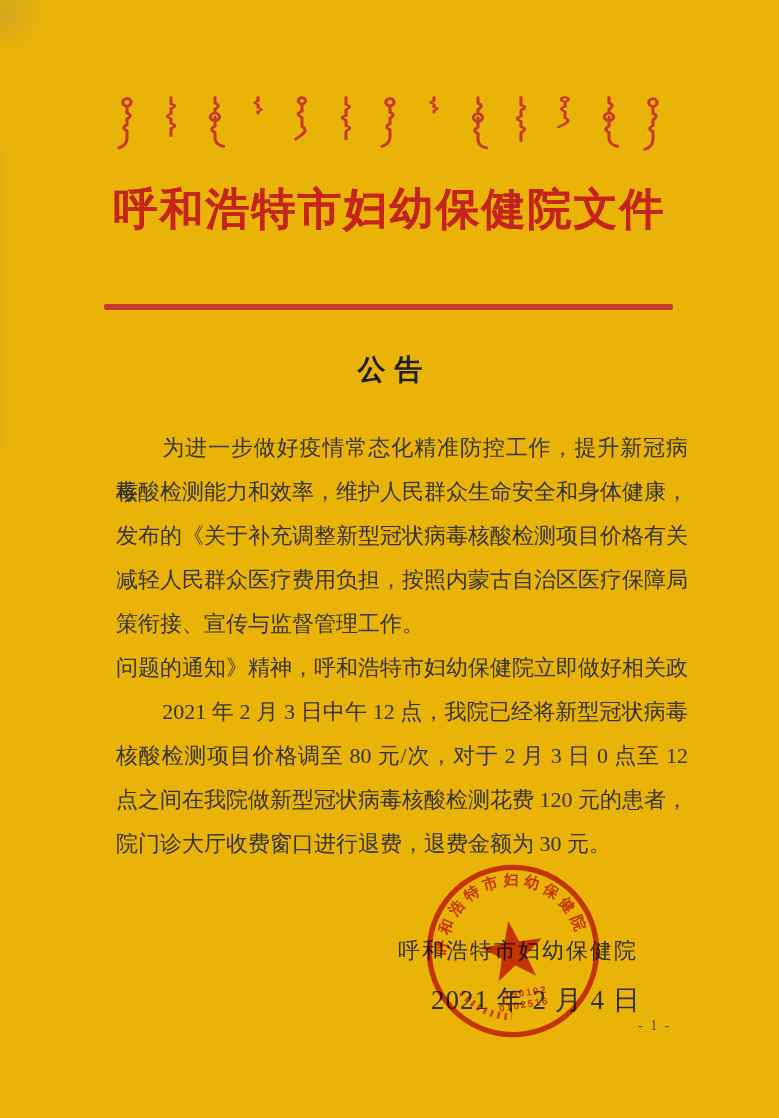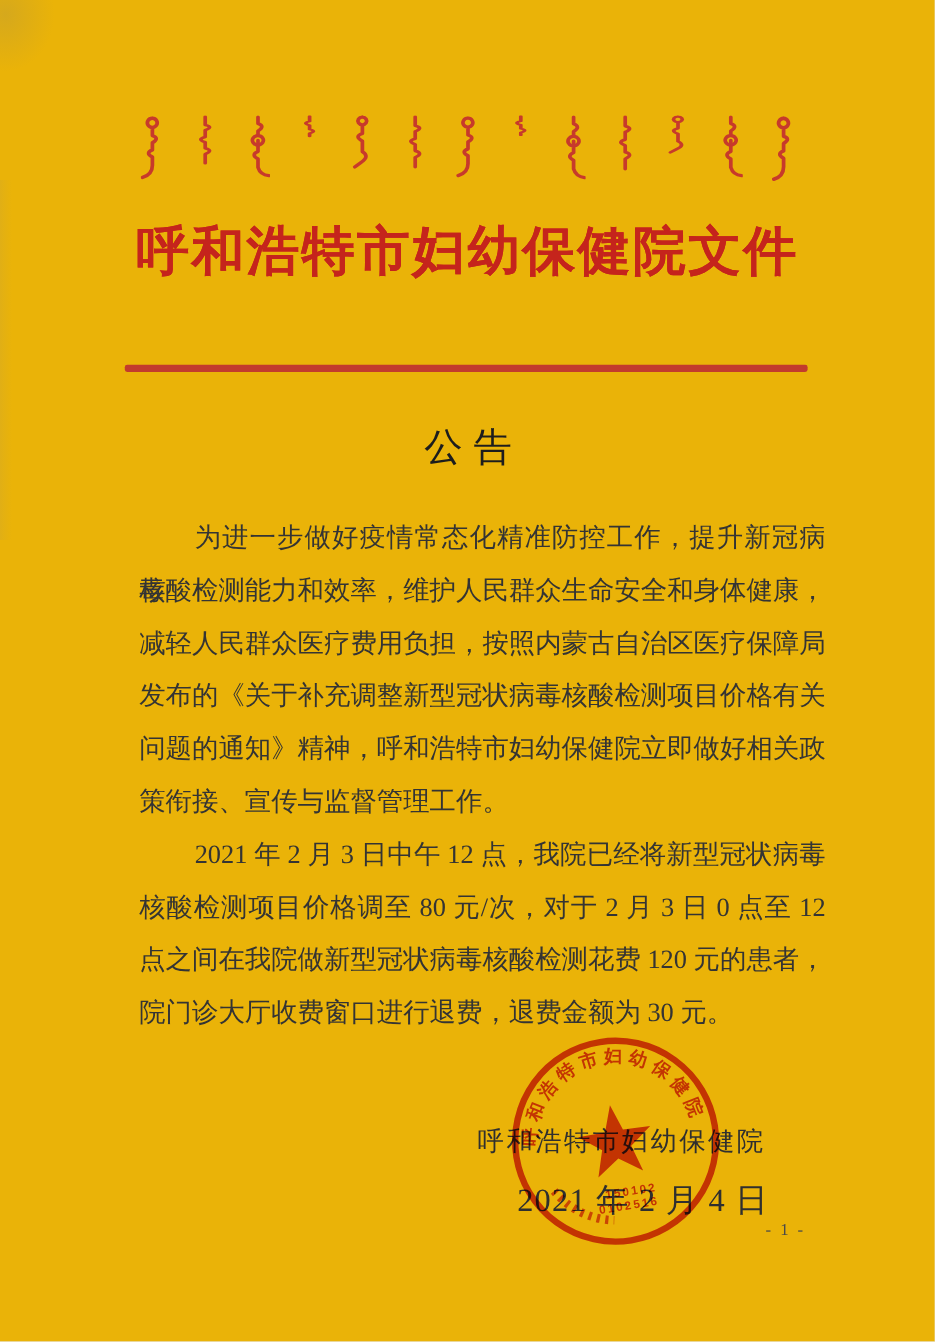--- a/index.html
+++ b/index.html
@@ -33,21 +33,21 @@
   }
   .red-divider{
     position:absolute;left:104px;top:304px;width:569px;height:6px;
     background:#c23b2d;border-radius:2px;
   }
 
   
   .notice-title{
     position:absolute;left:104px;top:351px;width:572px;
     text-align:center;
-    font-size:32px;font-weight:400;letter-spacing:9px;text-indent:9px;
+    font-size:28px;font-weight:700;letter-spacing:9px;text-indent:9px;
     color:#1d1d1d;
   }
   .doc-body{
     position:absolute;left:116px;top:426px;width:572px;
     font-size:22px;color:#343434;
   }
   .doc-body .line{
     height:44px;line-height:44px;
     text-align:justify;
     white-space:normal;
@@ -132,24 +132,24 @@
 
   <div class="masthead-title">呼和浩特市妇幼保健院文件</div>
 
   <div class="red-divider"></div>
 
   <div class="notice-title">公告</div>
 
   <div class="doc-body" id="doc-body">
       <div class="line first full">为进一步做好疫情常态化精准防控工作，提升新冠病毒</div>
       <div class="line full">核酸检测能力和效率，维护人民群众生命安全和身体健康，</div>
+      <div class="line full">发布的《关于补充调整新型冠状病毒核酸检测项目价格有关</div>
       <div class="line full">减轻人民群众医疗费用负担，按照内蒙古自治区医疗保障局</div>
-      <div class="line full">发布的《关于补充调整新型冠状病毒核酸检测项目价格有关</div>
+      <div class="line">策衔接、宣传与监督管理工作。</div>
       <div class="line full">问题的通知》精神，呼和浩特市妇幼保健院立即做好相关政</div>
-      <div class="line">策衔接、宣传与监督管理工作。</div>
       <div class="line first full">2021 年 2 月 3 日中午 12 点，我院已经将新型冠状病毒</div>
       <div class="line full">核酸检测项目价格调至 80 元/次，对于 2 月 3 日 0 点至 12</div>
       <div class="line full">点之间在我院做新型冠状病毒核酸检测花费 120 元的患者，</div>
       <div class="line">院门诊大厅收费窗口进行退费，退费金额为 30 元。</div>
     </div>
 
   <div class="sign-org">呼和浩特市妇幼保健院</div>
   <div class="sign-date">2021 年 2 月 4 日</div>
 
   <svg class="seal" viewBox="0 0 200 200">

